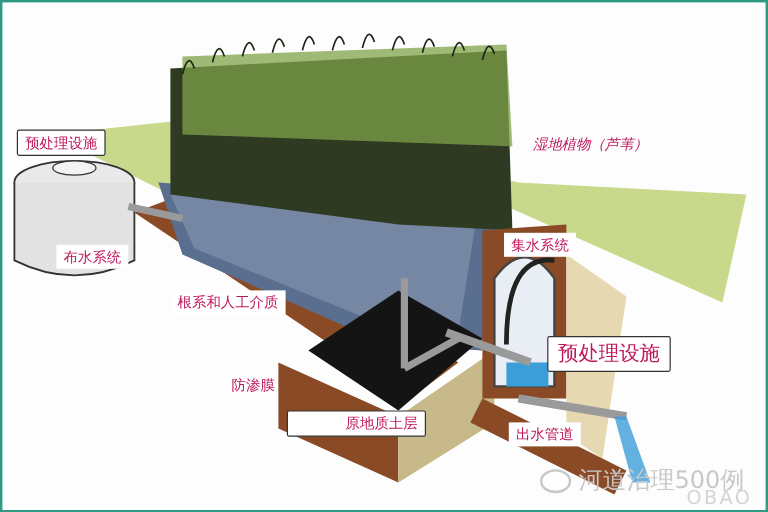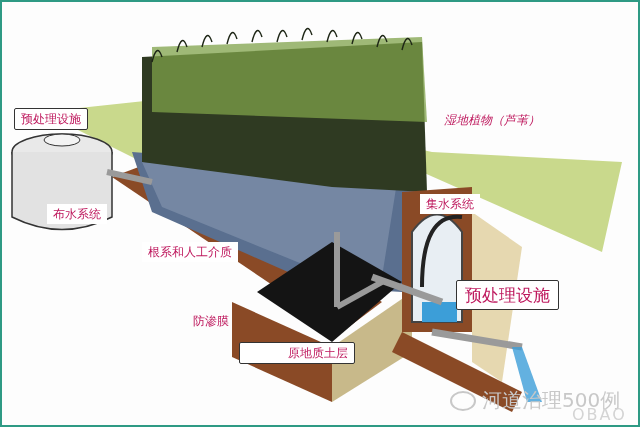--- a/index.html
+++ b/index.html
@@ -68,19 +68,20 @@
   </svg>
 
   <div class="label box" style="left:12px; top:106px;">预处理设施</div>
   <div class="label" style="left:45px; top:178px;margin-top:24px;">布水系统</div>
   <div class="label plain" style="left:436px; top:108px;font-style:italic;">湿地植物（芦苇）</div>
   <div class="label" style="left:418px; top:192px;">集水系统</div>
   <div class="label" style="left:140px; top:240px;">根系和人工介质</div>
   <div class="label plain" style="left:172px; top:309px;margin-left:13px;">防渗膜</div>
   <div class="label box" style="left:237px; top:340px;padding-left:48px;">原地质土层</div>
   <div class="label box large" style="left:454px; top:278px;">预处理设施</div>
+  <div class="label" style="left:422px; top:350px;">出水管道</div>
 
   <div class="watermark">
     <span class="wechat"></span>
     <span>河道治理500例</span>
     <span class="sub">OBAO</span>
   </div>
 </div>
 
 </body></html>

